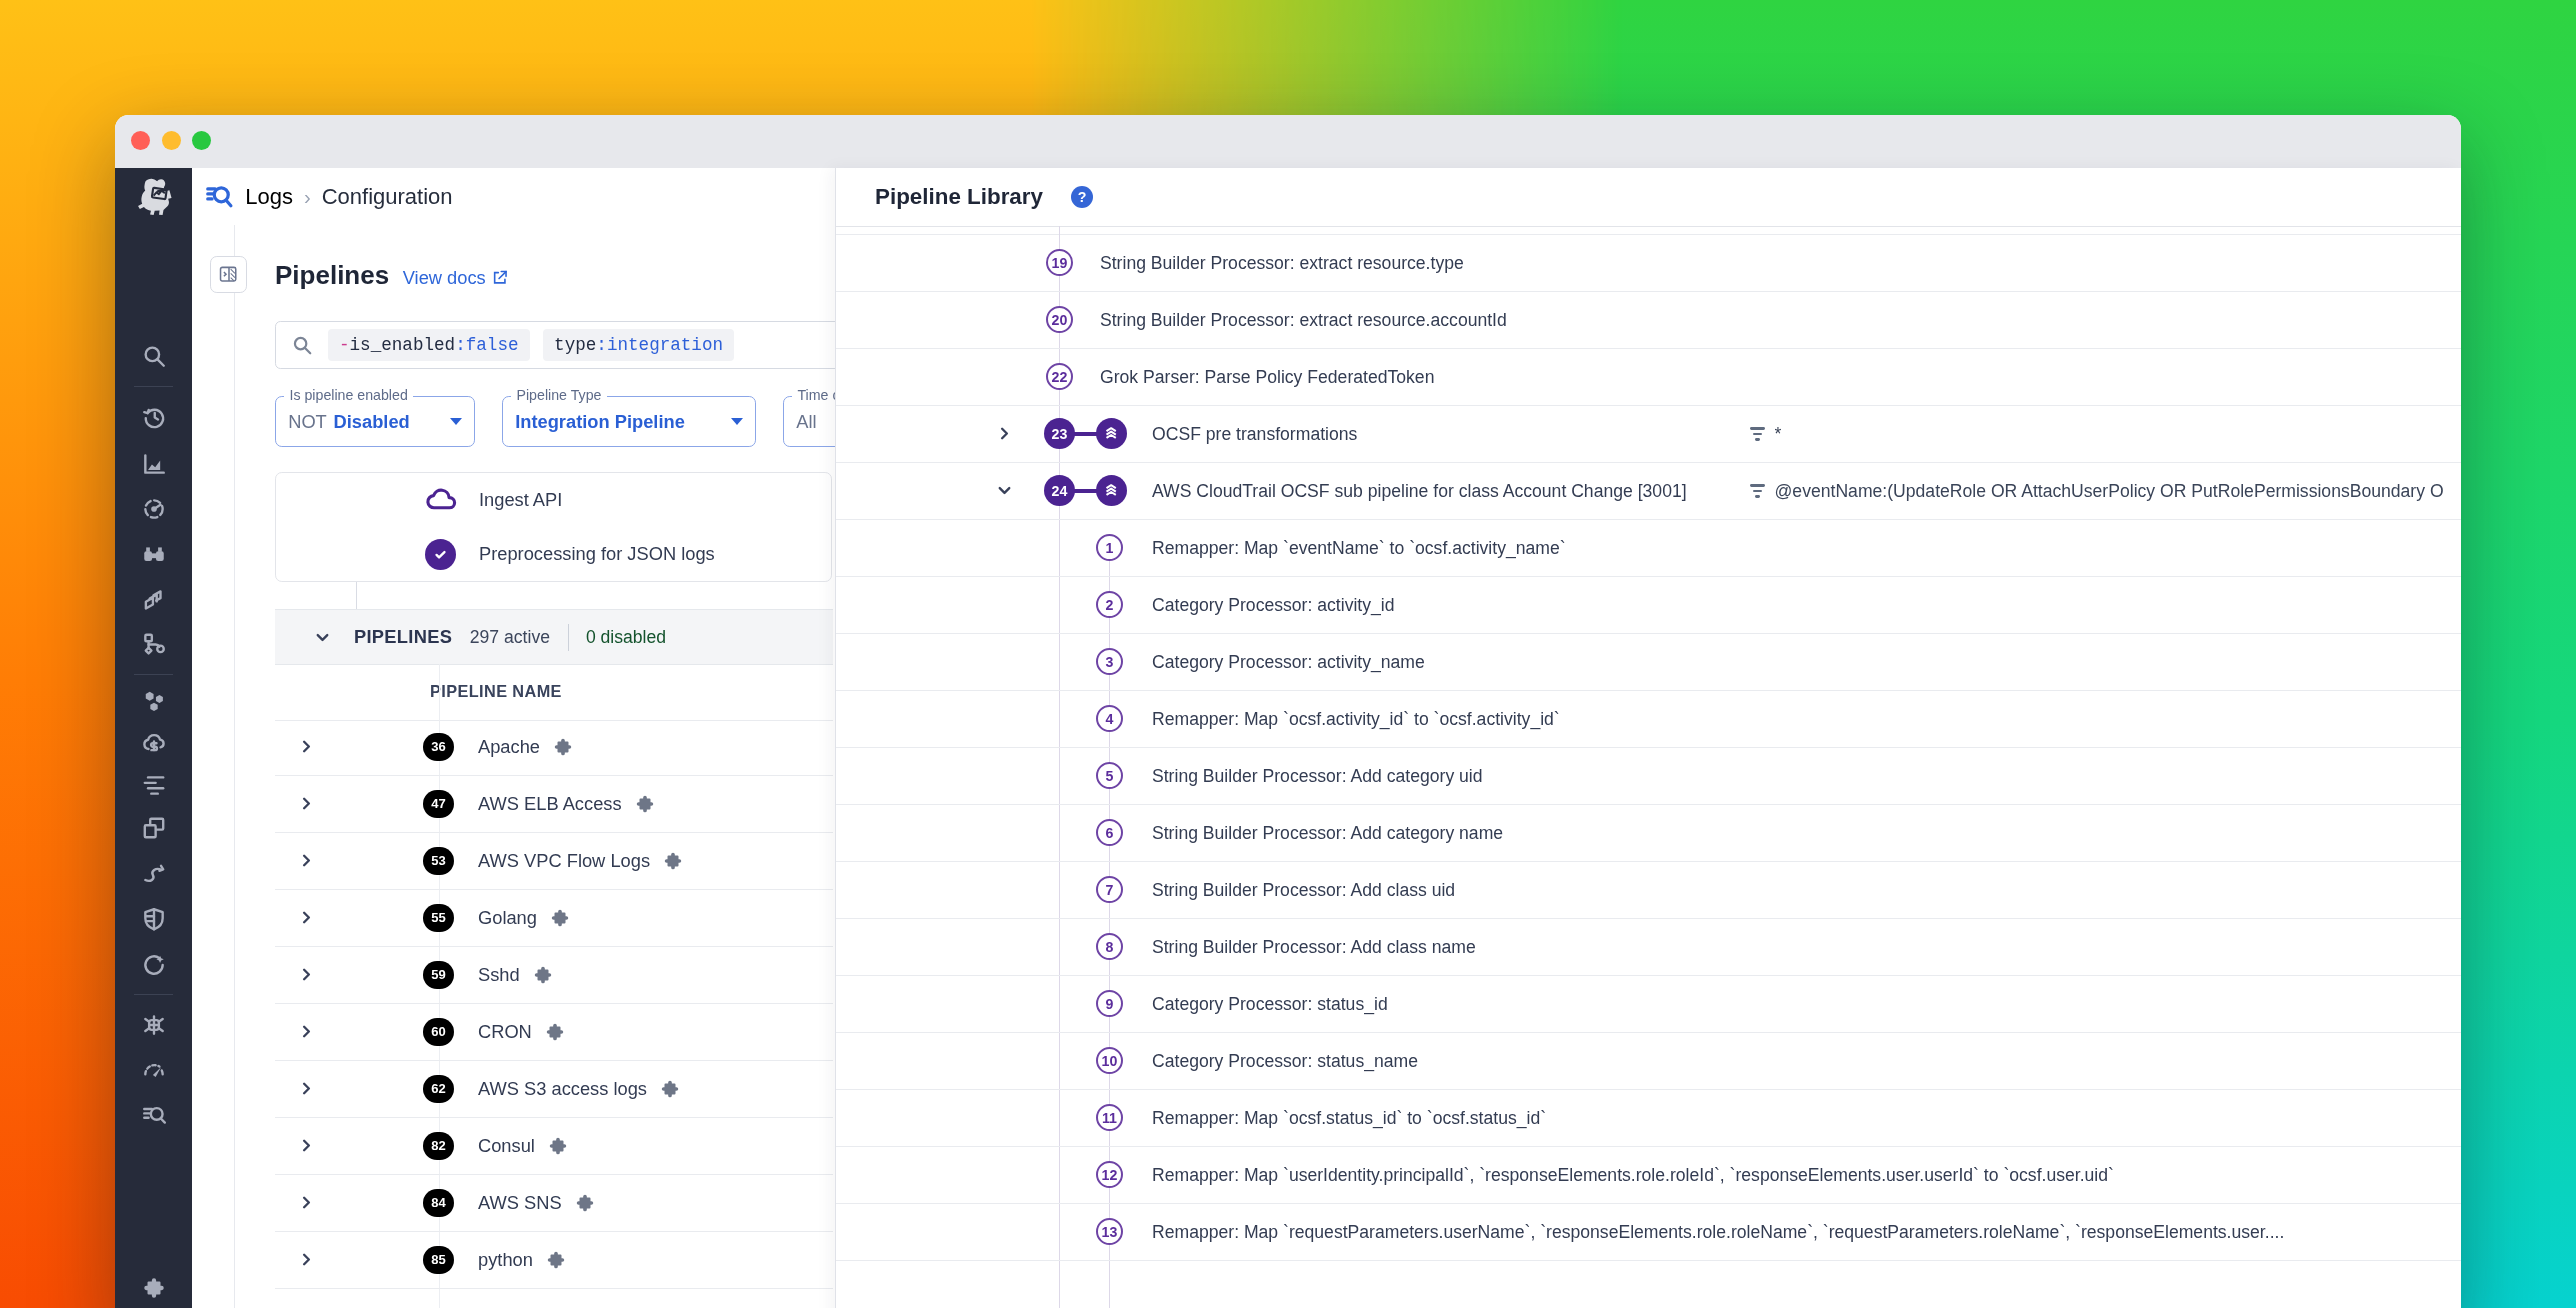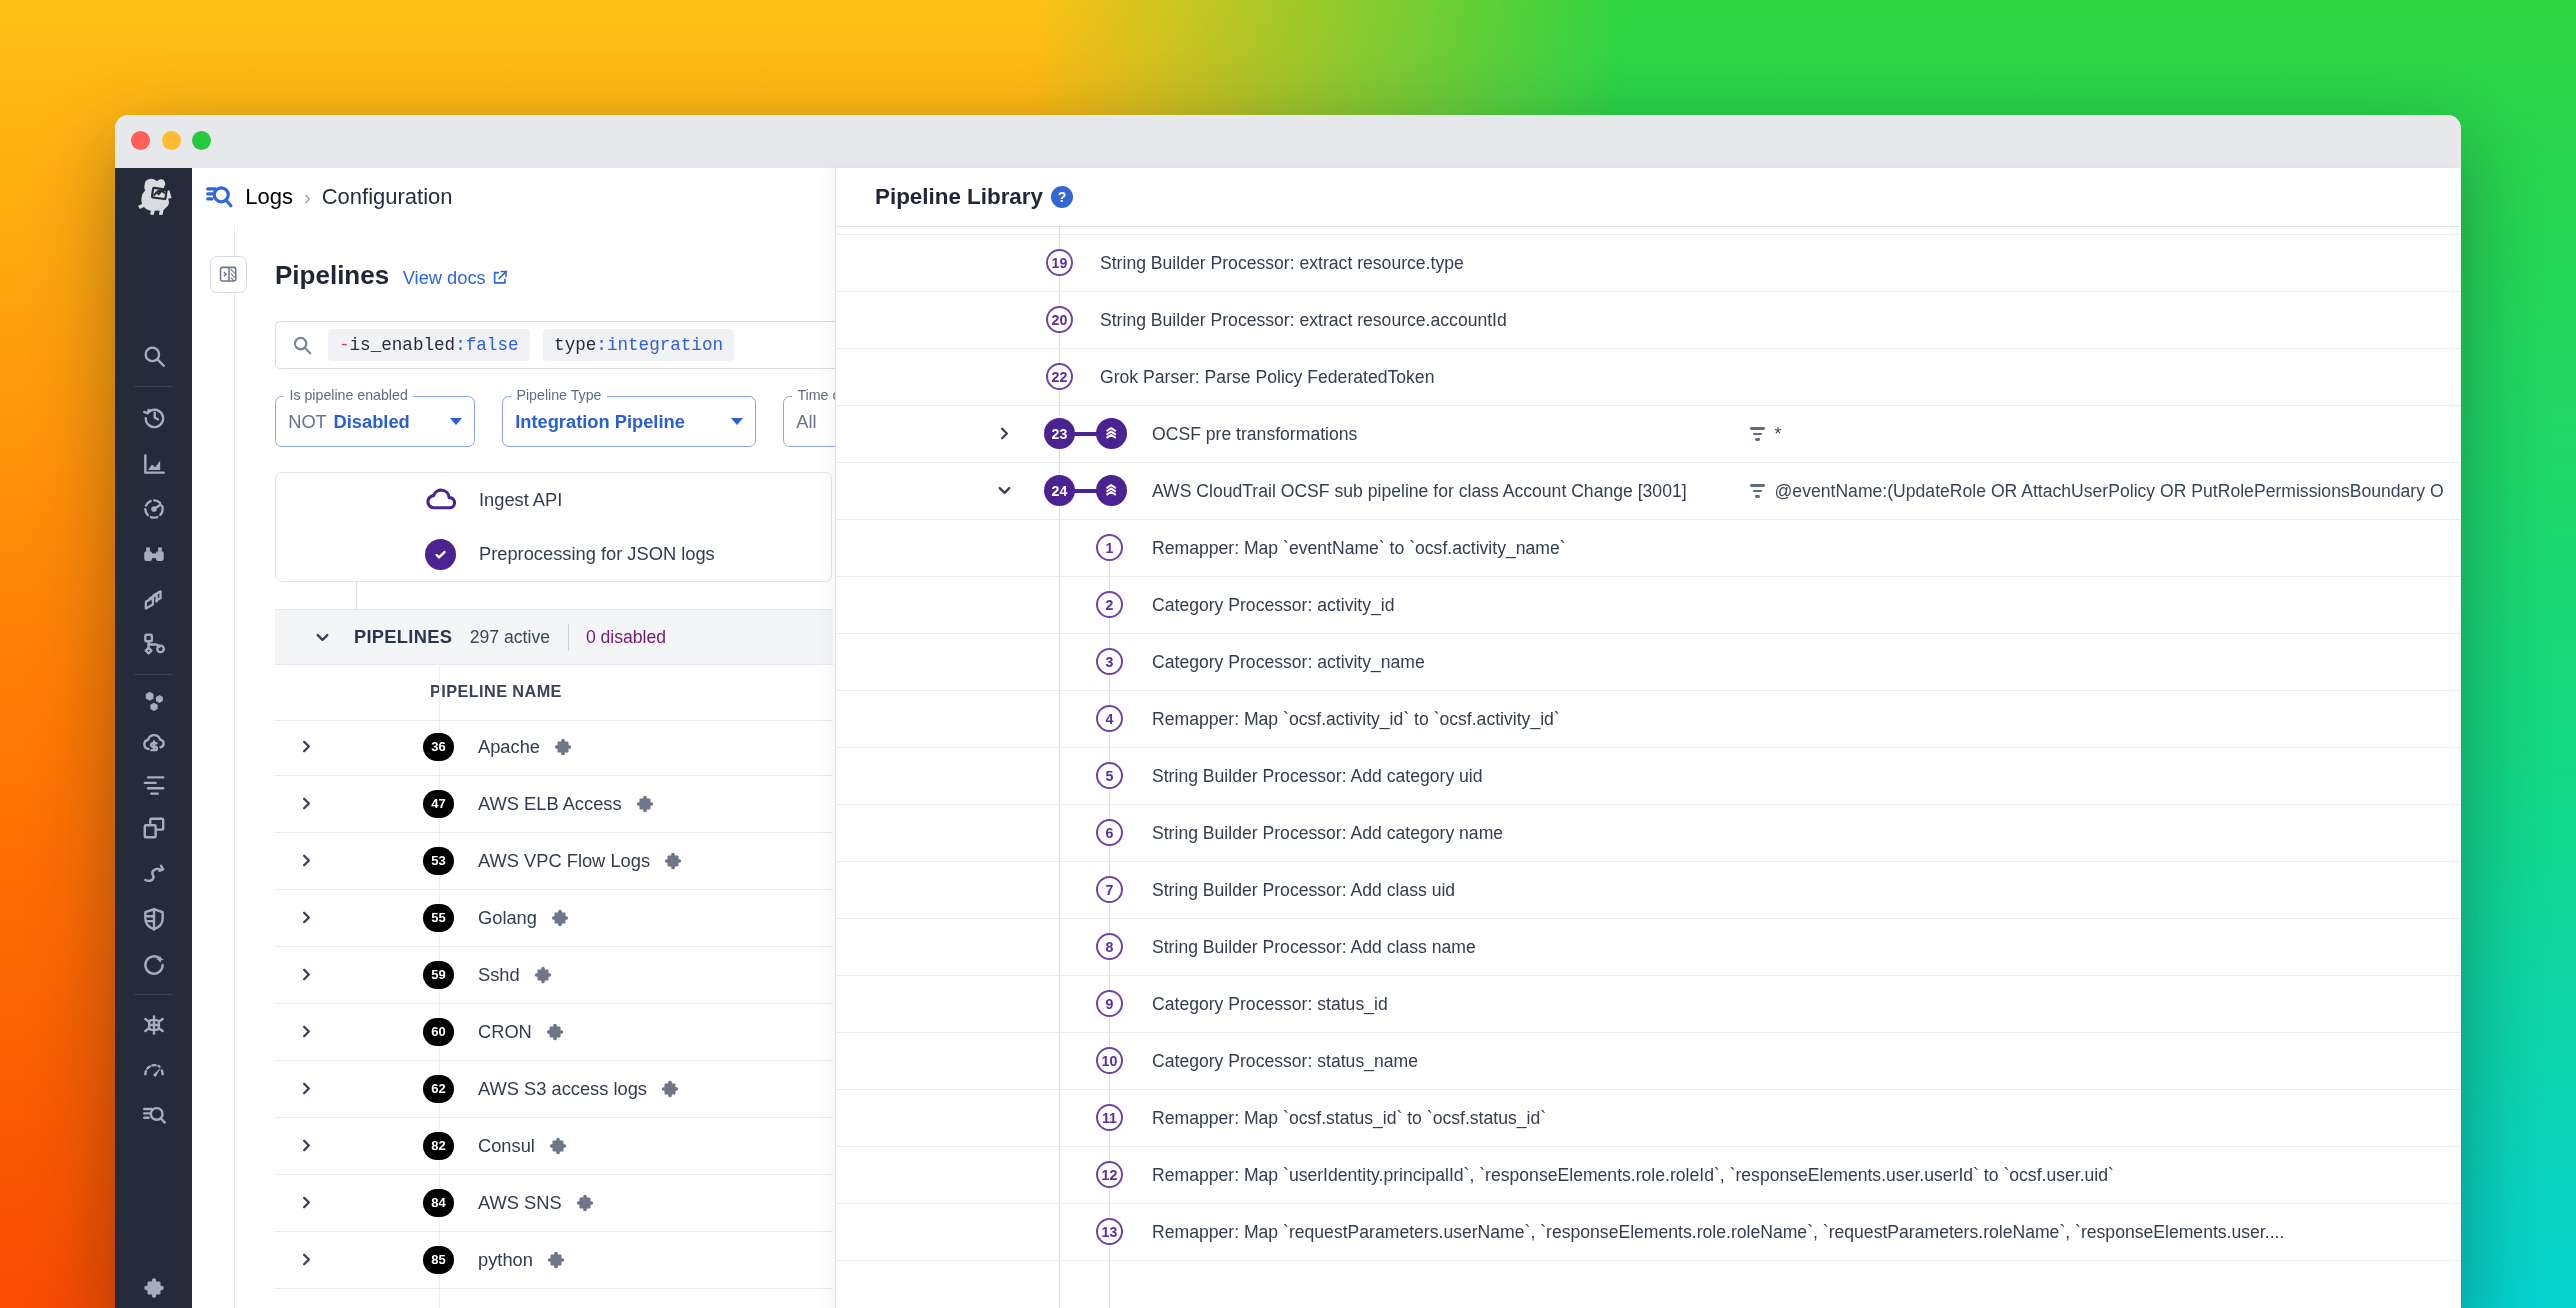--- a/index.html
+++ b/index.html
@@ -65,38 +65,38 @@
   .flow-label{position:absolute;left:203px;font-size:18.3px;color:#323b52;}
   .checkdot{width:31px;height:31px;border-radius:50%;background:#4b2391;display:flex;align-items:center;justify-content:center;}
   .checkdot svg{width:19px;height:19px;stroke:#fff;fill:none;stroke-width:3;stroke-linecap:round;stroke-linejoin:round;}
   
   .sectionbar{position:absolute;left:83px;top:384px;width:558px;height:54px;background:#f4f5f7;
     border-top:0.7px solid #e5e8ec;border-bottom:0.7px solid #e5e8ec;display:flex;align-items:center;}
   .sectionbar .chev{margin-left:19px;}
   .sec-title{font-size:18.3px;font-weight:700;color:#2c3550;margin-left:41px;letter-spacing:0.3px;}
   .sec-active{font-size:17.6px;color:#3c465c;margin-left:17.6px;}
   .sec-divider{width:0.7px;height:27px;background:#ccd1da;margin-left:17.6px;}
-  .sec-disabled{font-size:17.6px;color:#701a75;margin-left:17.6px;}
+  .sec-disabled{font-size:17.6px;color:#14532d;margin-left:17.6px;}
   .chev{width:19px;height:19px;flex:none;}
   .chev svg{width:19px;height:19px;stroke:#39415a;fill:none;stroke-width:3;stroke-linecap:round;stroke-linejoin:round;}
   .colheader{position:absolute;left:83px;top:439px;width:558px;height:56px;border-bottom:0.7px solid #e9ebef;}
   .colheader span{position:absolute;left:155px;top:17.6px;font-size:16.3px;font-weight:700;color:#39435c;letter-spacing:0.4px;}
   .colline{position:absolute;left:247px;top:439px;bottom:0;width:0.7px;background:#eceef2;}
   .ptable{position:absolute;left:83px;top:494px;width:558px;bottom:0;overflow:hidden;}
   .prow{position:relative;height:56px;border-bottom:0.7px solid #e9ebef;cursor:pointer;}
   .prow .chev{position:absolute;left:22px;top:18.3px;}
   .pbadge{position:absolute;left:148px;top:13.6px;min-width:31px;height:28.5px;border-radius:15px;background:#000000;
     color:#fff;font-size:13px;font-weight:700;display:flex;align-items:center;justify-content:center;padding:0 2.7px;box-sizing:border-box;}
   .pname{position:absolute;left:203px;top:0;height:56px;display:flex;align-items:center;gap:12.2px;font-size:18.3px;color:#323b52;}
   .puzzle-sm{width:22px;height:22px;fill:#6e7687;}
   
   .rightpane{position:absolute;left:720px;top:53px;right:0;bottom:0;background:#fff;z-index:5;
     border-left:0.7px solid #e0e2e8;box-shadow:-5.4px 0 15px rgba(35,46,60,.05);}
   .rp-header{position:absolute;left:0;top:0;right:0;height:58px;border-bottom:0.7px solid #e2e4e9;
-    display:flex;align-items:center;padding-left:39px;background:#fff;}
+    display:flex;align-items:center;padding-left:39px;background:#fff;gap:20px;}
   .rp-title{font-size:22.4px;font-weight:700;color:#1f2637;}
   .helpdot{width:22px;height:22px;border-radius:50%;background:#3566d6;color:#fff;font-size:14.2px;font-weight:700;
     display:flex;align-items:center;justify-content:center;margin-left:8.1px;cursor:pointer;}
   .rp-body{position:absolute;left:0;top:58px;right:0;bottom:0;overflow:hidden;}
   .line-main{position:absolute;left:223px;top:0;bottom:0;width:1.4px;background:#ddd8e8;}
   .line-sub{position:absolute;left:273px;top:314px;bottom:0;width:1.4px;background:#ddd8e8;}
   .sliver{height:8.1px;border-bottom:0.7px solid #e9ebef;}
   .lrow{position:relative;height:56px;border-bottom:0.7px solid #e9ebef;}
   .lrow .chev{position:absolute;left:159px;top:18.3px;}
   .ncirc{position:absolute;left:210px;top:14.2px;width:27px;height:27px;border-radius:50%;background:#fff;

